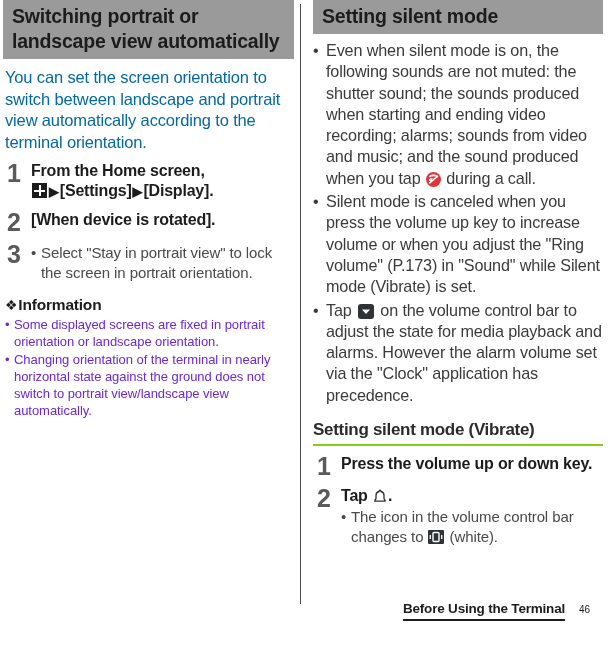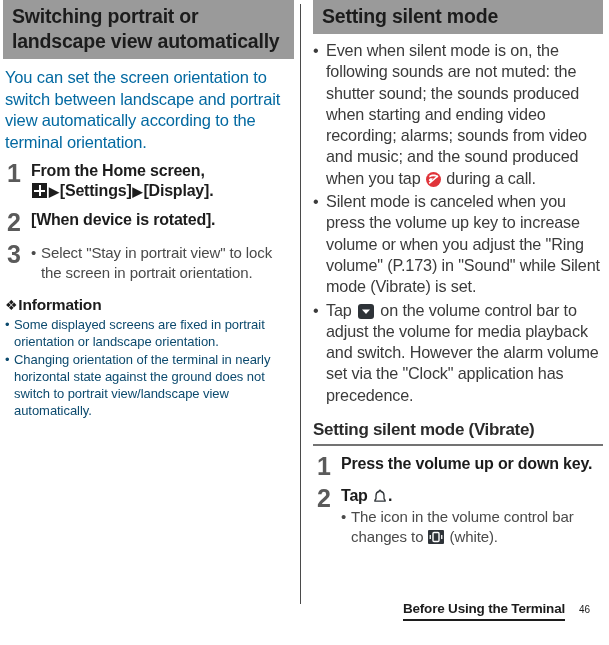--- a/index.html
+++ b/index.html
@@ -122,21 +122,21 @@
     letter-spacing: -0.2px;
   }
   .info-head .dia {
     font-weight: normal;
     font-size: 14px;
     margin-right: 1px;
   }
   .info-item {
     font-size: 13px;
     line-height: 17px;
-    color: #0c4a6e;
+    color: #6d28d9;
     margin: 0 2px 1px 2px;
     padding-left: 9px;
     text-indent: -9px;
     letter-spacing: -0.05px;
   }
   .info-item .bullet-dot {
     display: inline-block;
     width: 9px;
     text-indent: 0;
   }
@@ -158,21 +158,21 @@
   }
   .rbullet-first { margin-top: 6px; }
 
   
   .subhead {
     font-size: 17px;
     font-weight: bold;
     color: #2b2b2b;
     margin: 14px 0 0 0;
     padding-bottom: 4px;
-    border-bottom: 2px solid #737373;
+    border-bottom: 2px solid #84cc16;
     letter-spacing: -0.3px;
   }
 
   
   .icon {
     display: inline-block;
     vertical-align: -3px;
     position: relative;
   }
   .icon-appgrid {
@@ -322,21 +322,21 @@
                 <path d="M3.6 5.4c1.1-.8 2.4-1.2 3.9-1.2s2.8.4 3.9 1.2l.5-1.5C10.6 3 9 2.6 7.5 2.6S4.4 3 3.1 3.9l.5 1.5z"></path>
                 <path d="M4.2 6.3 3 7.5c-.3.3-.3.8 0 1.1l1 1c.3.3.8.3 1.1 0l.9-.9c.1-.1.2-.3.2-.5V7c.7-.2 1.4-.3 2.2-.3l-3.2-.4z"></path>
               </g>
               <rect x="1.7" y="6.9" width="11.6" height="1.5" transform="rotate(-40 7.5 7.5)" fill="#ffffff"></rect>
             </svg></span><span> during a call.</span></div>
 
       <div class="rbullet"><span class="bullet-dot">•</span><span>Silent mode is canceled when you press the volume up key to increase volume or when you adjust the "Ring volume" (P.173) in "Sound" while Silent mode (Vibrate) is set.</span></div>
 
       <div class="rbullet"><span class="bullet-dot">•</span><span>Tap </span><span class="icon icon-chevronbox"><svg viewBox="0 0 16 15" width="16" height="15">
               <path d="M4 5.5 L8 10 L12 5.5 Z" fill="#ffffff"></path>
-            </svg></span><span> on the volume control bar to adjust the volume for media playback and switch. However the alarm volume set via the "Clock" application has precedence.</span></div>
+            </svg></span><span> on the volume control bar to adjust the state for media playback and alarms. However the alarm volume set via the "Clock" application has precedence.</span></div>
 
       <div class="subhead">Setting silent mode (Vibrate)</div>
 
       <div class="step">
         <div class="step-num">1</div>
         <div class="step-body">
           <div class="step-title">Press the volume up or down key.</div>
         </div>
       </div>
 

